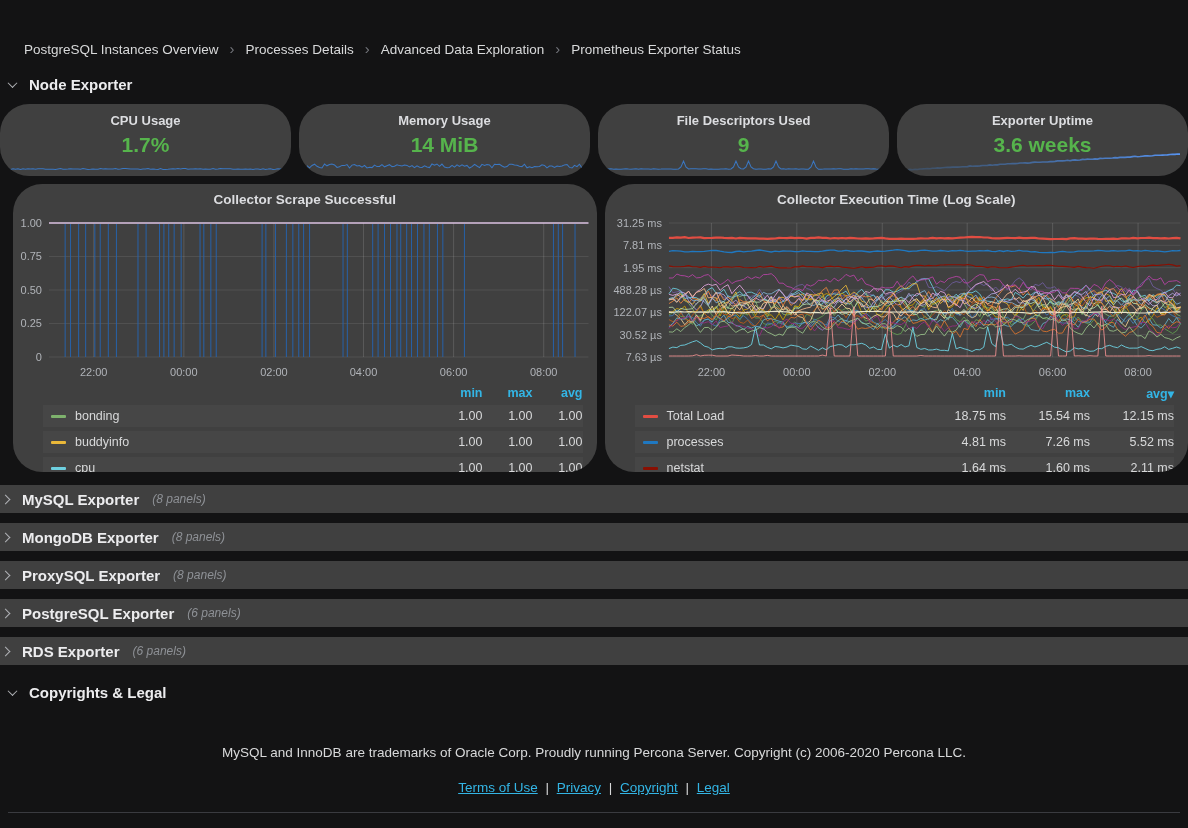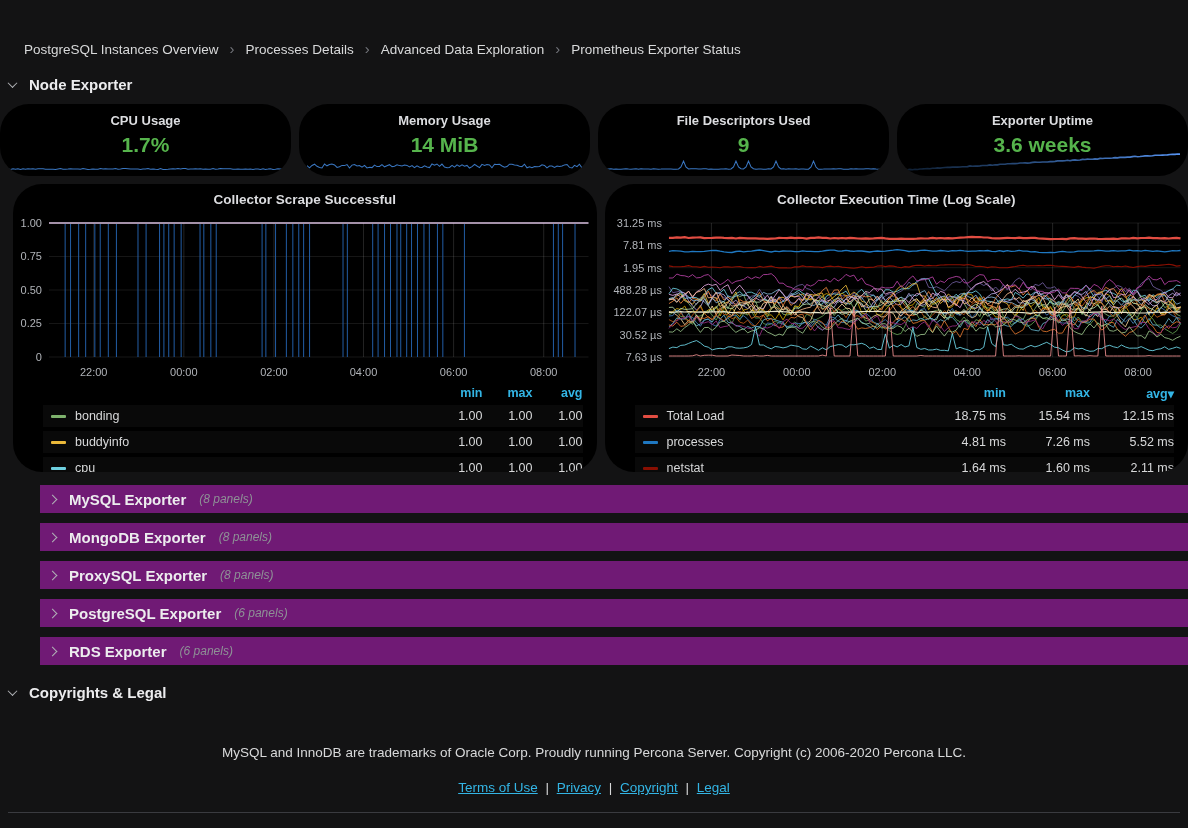--- a/index.html
+++ b/index.html
@@ -18,21 +18,21 @@
 
   
   .section-header { display:flex; align-items:center; margin:19px 0 11px 9px; cursor:pointer; }
   .section-header.legal { margin-top:19px; }
   .chev { display:inline-block; width:7px; height:7px; border-right:1.6px solid #b0b2b6; border-bottom:1.6px solid #b0b2b6; flex:0 0 auto; }
   .chev.down { transform:rotate(45deg) translate(-1px,-1px); }
   .chev.right { transform:rotate(-45deg); }
   .section-title { font-size:15px; font-weight:bold; color:#ececee; margin-left:13px; }
   .panels-count { font-size:12px; font-style:italic; color:#8e9196; margin-left:13px; }
 
-  .panel { background:#000000;border-radius:29px; }
+  .panel { background:#404040;border-radius:29px; }
 
   
   .stat-row { display:grid; grid-template-columns:repeat(4,1fr); gap:8px; }
   .stat-panel { height:72px; position:relative; overflow:hidden; }
   .panel-title { text-align:center; font-weight:bold; font-size:13px; color:#dcdde0; padding-top:9px; cursor:pointer; }
   .stat-value { text-align:center; font-size:21px; font-weight:bold; margin-top:5px; position:relative; z-index:2; }
   .spark { position:absolute; left:8px; right:8px; bottom:4px; width:calc(100% - 16px); height:24px; z-index:1; }
 
   
   .graph-row { display:grid; grid-template-columns:1fr 1fr; gap:8px; margin-top:8px;padding-left:13px; }
@@ -42,21 +42,21 @@
 
   .legend { padding:0 14px 0 30px; font-size:12.5px; }
   .legend-header { display:flex; justify-content:flex-end; align-items:center; height:16px; margin:2px 0 4px; font-weight:bold; }
   .legend-col { text-align:right; cursor:pointer; }
   .legend-row { display:flex; align-items:center; height:22px; margin-bottom:4px; background:rgba(255,255,255,0.035); padding:0 0 0 8px; }
   .legend-swatch { width:15px; height:3px; border-radius:1px; margin-right:9px; flex:0 0 auto; cursor:pointer; }
   .legend-name { flex:1; color:#d8d9da; cursor:pointer; }
   .legend-val { text-align:right; color:#d8d9da; }
 
   
-  .collapse-row { height:28px; background:#701a75; display:flex; align-items:center; margin-top:10px; padding-left:9px; cursor:pointer;margin-left:40px; }
+  .collapse-row { height:28px; background:#404040; display:flex; align-items:center; margin-top:10px; padding-left:2px; cursor:pointer; }
   .collapse-row:first-child { margin-top:13px; }
   .collapse-row .section-title { margin-left:13px; }
 
   
   .footer-text { text-align:center; font-size:13.5px; color:#d8d9da; margin-top:44px; }
   .footer-links { text-align:center; font-size:13.5px; margin-top:20px; }
   .footer-link { color:#33b5e5; text-decoration:underline; cursor:pointer; }
   .link-sep { color:#d8d9da; margin:0 4px; }
   .bottom-divider { border-top:1px solid #3a3b40; margin:17px 8px 0 8px; }
 </style>

